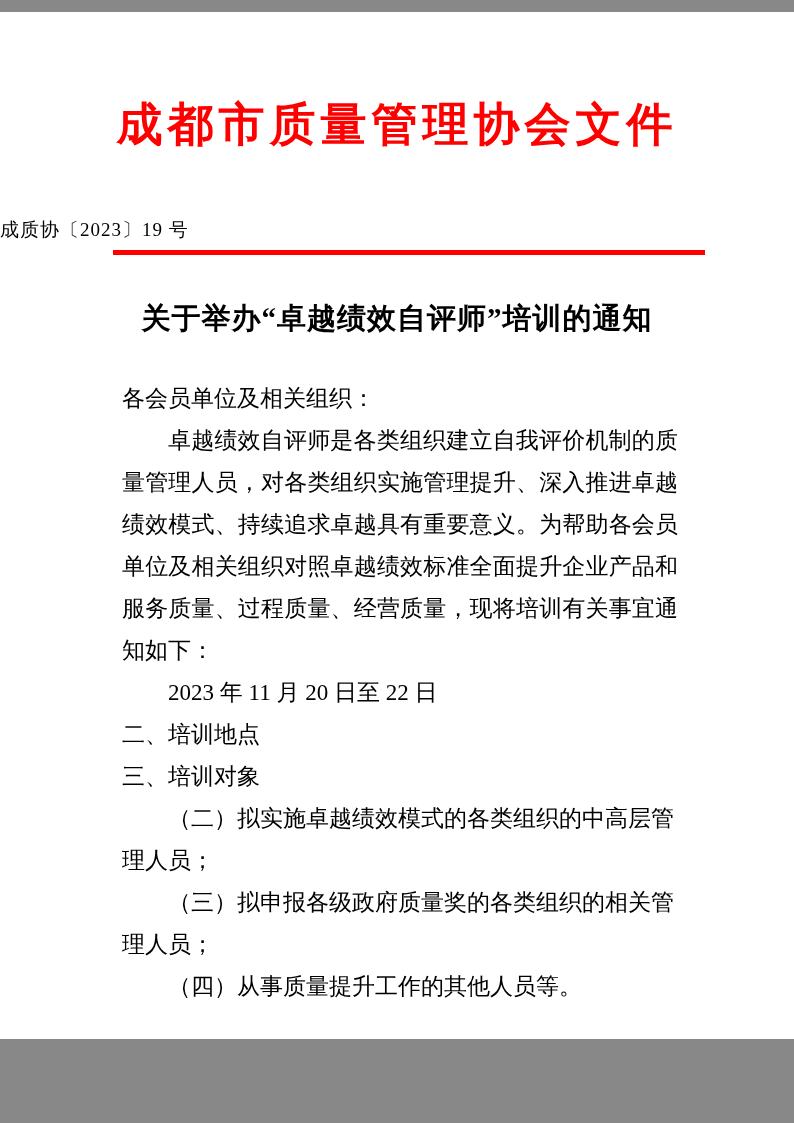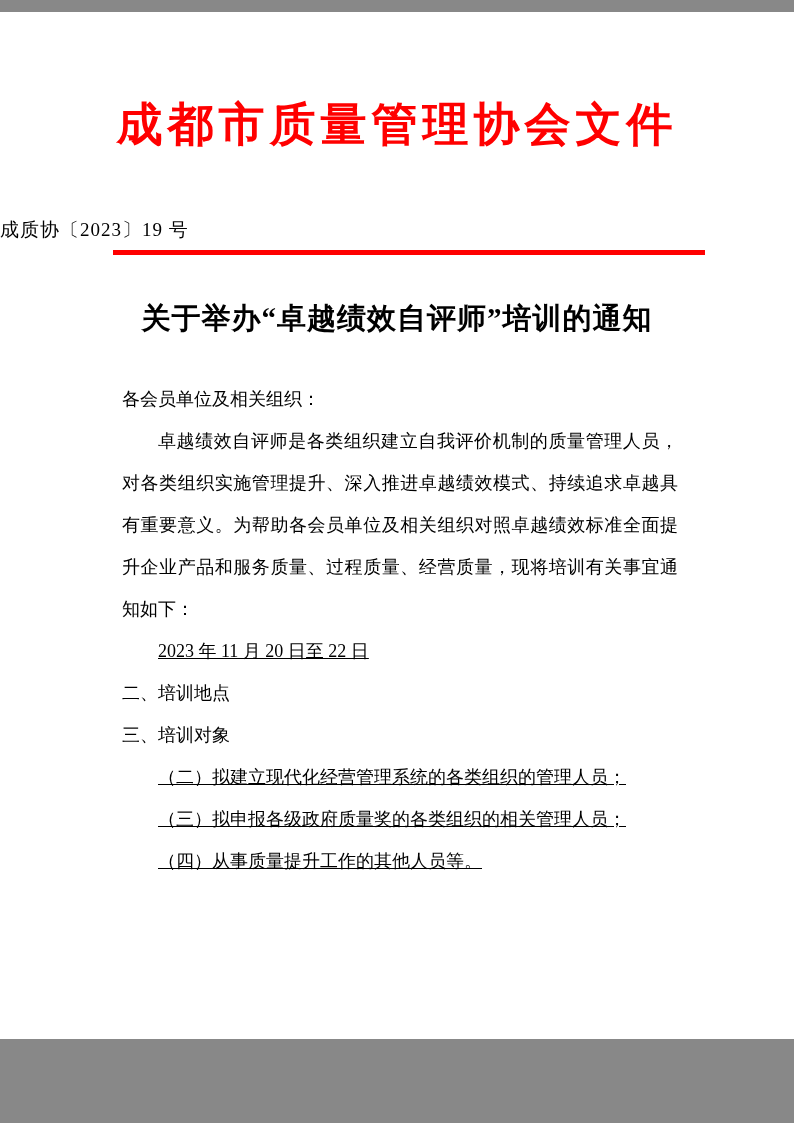--- a/index.html
+++ b/index.html
@@ -42,26 +42,26 @@
     margin-top: 46px;
     text-align: center;
     font-size: 29px;
     font-weight: bold;
     letter-spacing: 1px;
     line-height: 1.2;
     white-space: nowrap;
   }
   .body-block {
     margin: 42px 116px 0 122px;
-    font-size: 18px;
+    font-size: 23px;
     line-height: 42px;
   }
   .body-block p { margin: 0; }
   .intro { text-align: justify; text-indent: 2em; }
-  .indent-2 { text-indent: 2em; text-decoration: underline; }
+  .indent-2 { text-indent: 2em; }
   .section-heading { text-indent: 0; }
 </style>
 </head>
 <body>
 
 <div class="page">
 
   <div class="header-title">成都市质量管理协会文件</div>
 
   <div class="doc-number">成质协〔2023〕19 号</div>
@@ -74,19 +74,19 @@
 
     <p class="salutation">各会员单位及相关组织：</p>
 
     <p class="intro">卓越绩效自评师是各类组织建立自我评价机制的质量管理人员，对各类组织实施管理提升、深入推进卓越绩效模式、持续追求卓越具有重要意义。为帮助各会员单位及相关组织对照卓越绩效标准全面提升企业产品和服务质量、过程质量、经营质量，现将培训有关事宜通知如下：</p>
 
     <p class="indent-2">2023 年 11 月 20 日至 22 日</p>
 
     <p class="section-heading">二、培训地点</p>
 
     <p class="section-heading">三、培训对象</p>
-    <p class="indent-2">（二）拟建立现代化经营管理系统的各类组织的管理人员；</p>
+    <p class="indent-2">（二）拟实施卓越绩效模式的各类组织的中高层管理人员；</p>
     <p class="indent-2">（三）拟申报各级政府质量奖的各类组织的相关管理人员；</p>
     <p class="indent-2">（四）从事质量提升工作的其他人员等。</p>
 
   </div>
 
 </div>
 
 </body></html>

